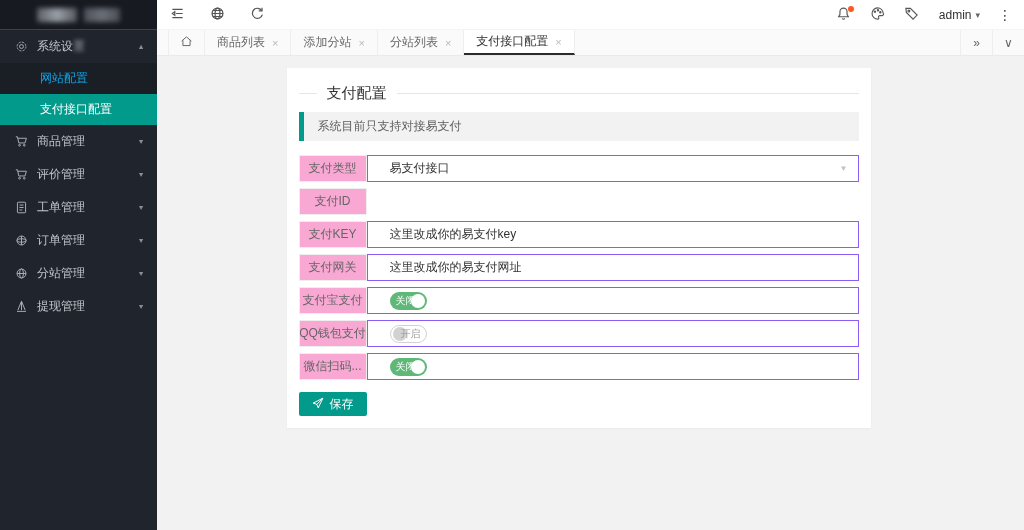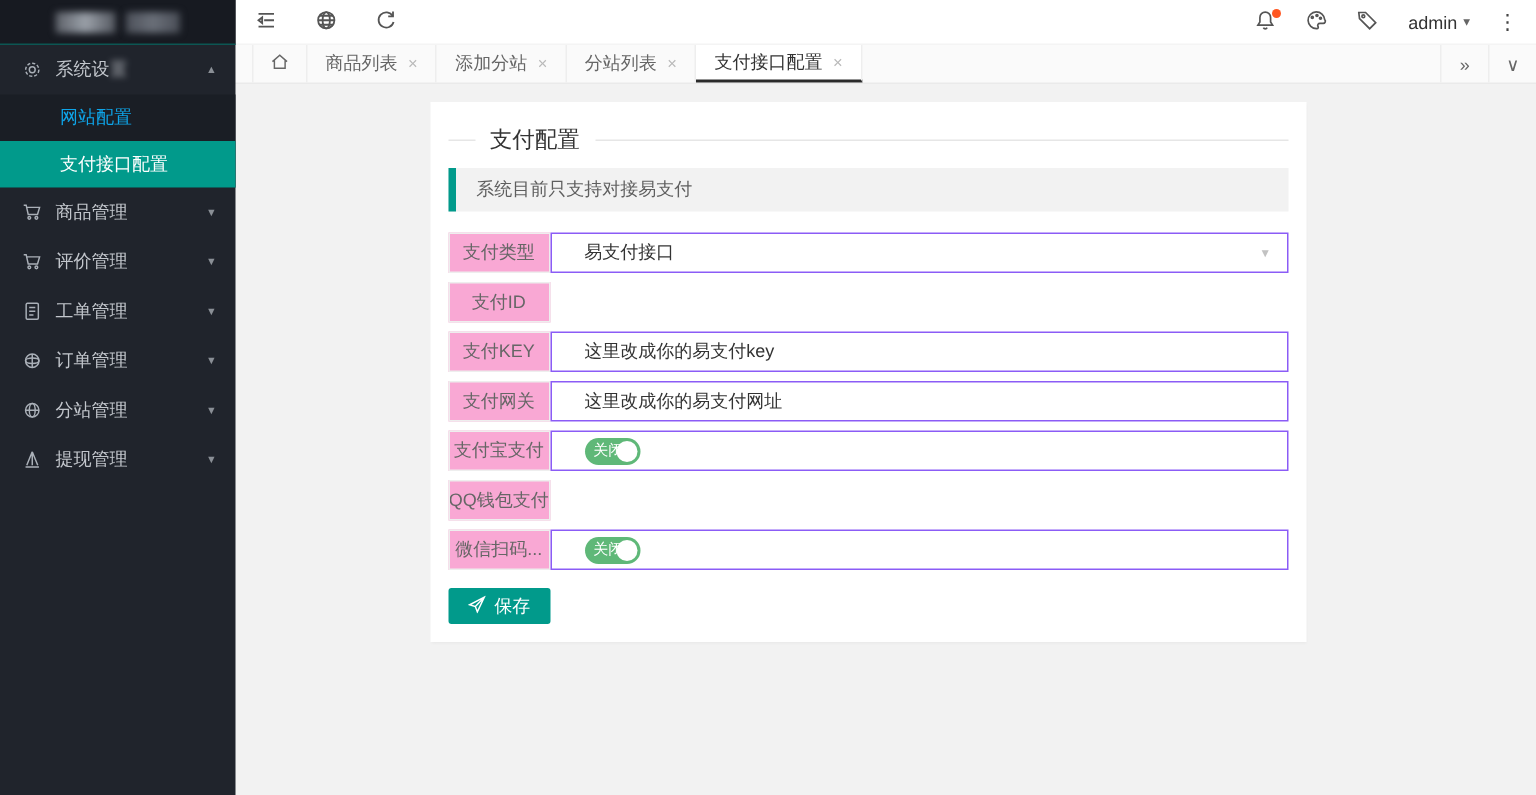--- a/index.html
+++ b/index.html
@@ -299,20 +299,26 @@
         <div class="frow-ctrl">
           <div class="switch on">
             <span class="sw-text">关闭</span>
             <span class="sw-knob"></span>
           </div>
         </div>
       </div>
 
       <div class="frow">
         <div class="frow-label">QQ钱包支付</div>
+        <div class="frow-ctrl">
+          <div class="switch off">
+            <span class="sw-knob"></span>
+            <span class="sw-text">开启</span>
+          </div>
+        </div>
       </div>
 
       <div class="frow">
         <div class="frow-label">微信扫码...</div>
         <div class="frow-ctrl">
           <div class="switch on">
             <span class="sw-text">关闭</span>
             <span class="sw-knob"></span>
           </div>
         </div>

